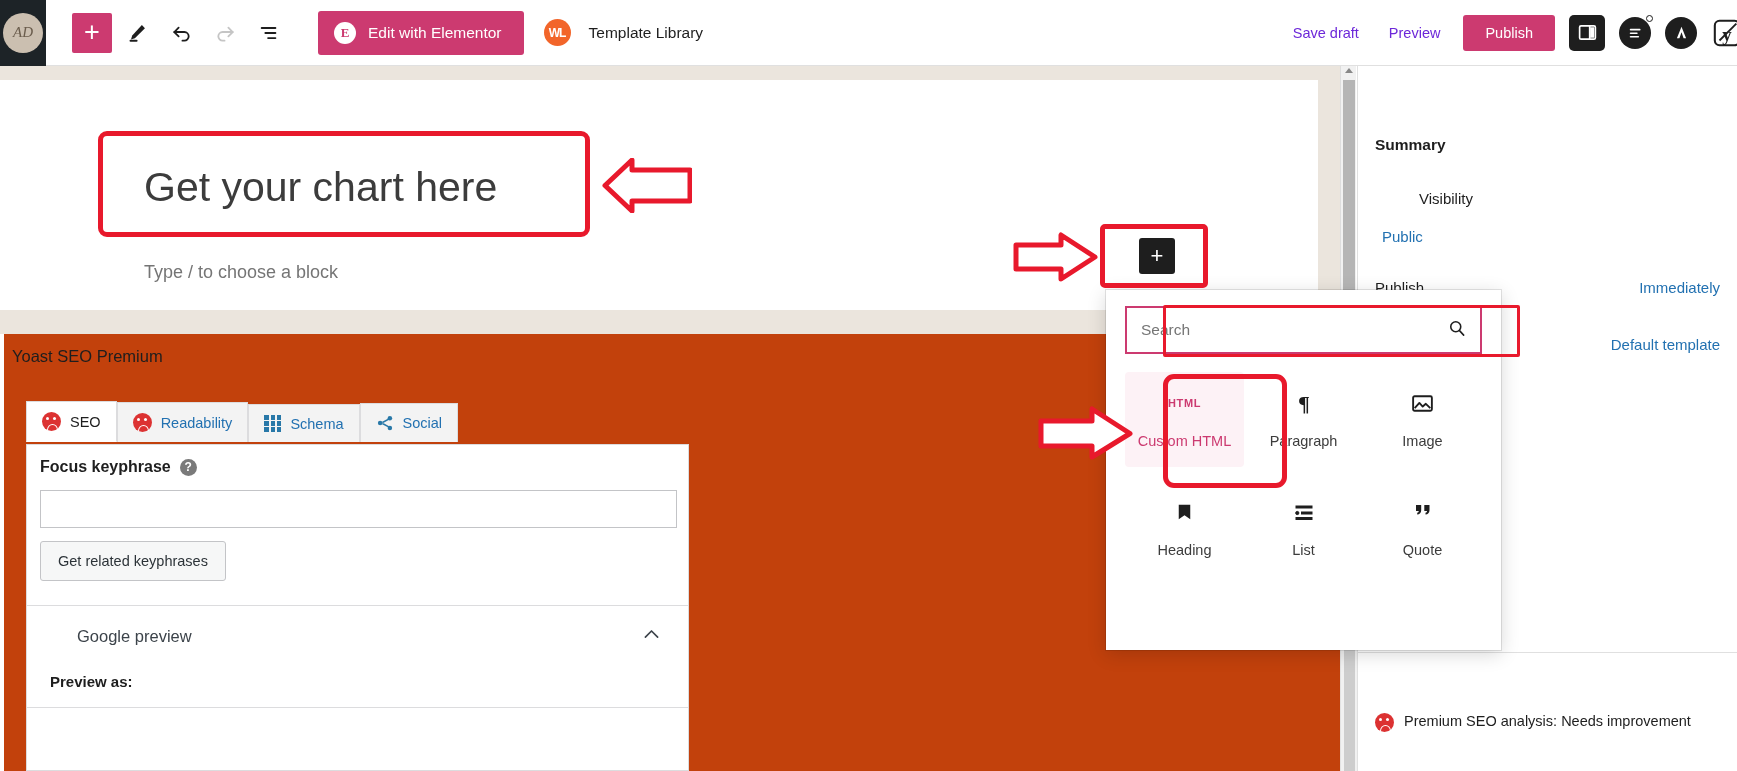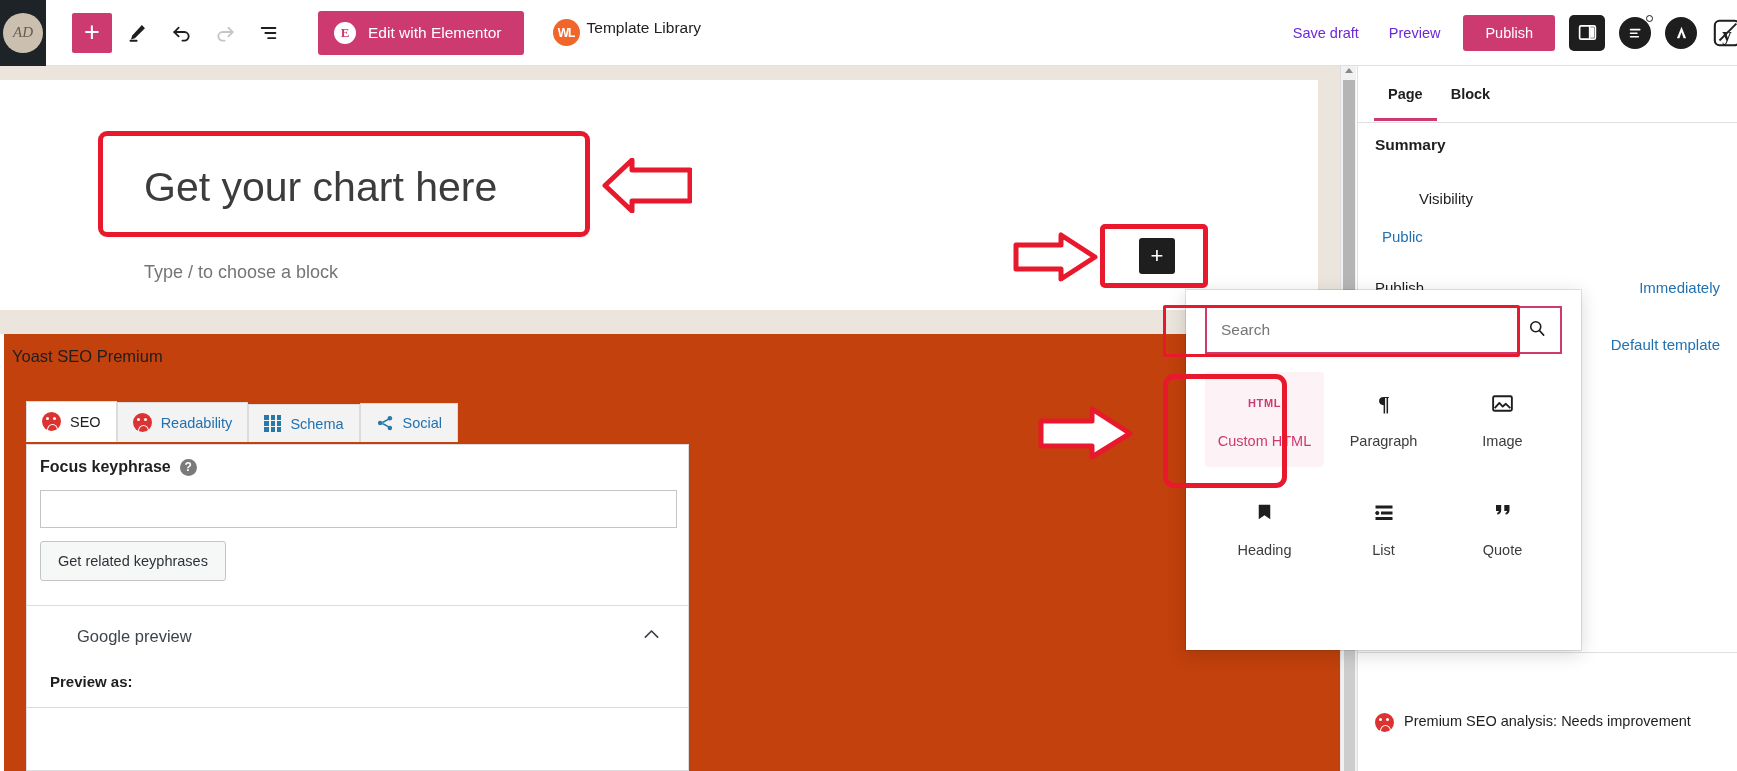--- a/index.html
+++ b/index.html
@@ -50,21 +50,21 @@
     padding:0 22px 0 16px; border-radius:3px;
     font-size:15.5px; cursor:pointer; white-space:nowrap;
   }
   .elementor-btn .el-mark {
     width:22px;height:22px;border-radius:50%;background:#fff;
     display:flex;align-items:center;justify-content:center;
     color:#cc3a70;font-size:13px;font-weight:bold;
     font-family:"Liberation Serif", serif;
   }
   .tpl-lib {
-    margin-left:29px; display:flex;align-items:flex-start;gap:7px;
+    margin-left:20px; display:flex;align-items:center;gap:18px;
     font-size:15.5px; color:#1e1e1e; cursor:pointer; white-space:nowrap;
   }
   .tpl-lib .wl {
     width:27px;height:27px;border-radius:50%;
     background:#f2652a;color:#fff;
     display:flex;align-items:center;justify-content:center;
     font-size:12px;font-weight:bold;letter-spacing:-1px;
   }
   #topbar-right {
     margin-left:auto; display:flex;align-items:center; gap:0; padding-right:0;
@@ -286,21 +286,21 @@
   #page-scroll {
     position:absolute; left:1340px; top:334px; width:17px; height:437px;
     background:#f1f1f1; border-left:1px solid #e3e3e3;
   }
   #page-scroll .thumb {
     position:absolute; left:3px; top:310px; width:11px; height:127px; background:#cdcdcd;
   }
 
   
   #inserter-popup {
-    position:absolute; left:1186px; top:290px; width:395px; height:360px;
+    position:absolute; left:1106px; top:290px; width:395px; height:360px;
     background:#fff; box-shadow:0 0 0 1px rgba(0,0,0,0.10), 0 4px 18px rgba(0,0,0,0.16);
     z-index:40;
   }
   #search-box {
     position:absolute; left:19px; top:16px; width:357px; height:48px;
     border:2px solid #cc3a70; background:#fff;
     display:flex; align-items:center;
   }
   #search-input {
     border:none; outline:none; background:transparent;
@@ -521,24 +521,20 @@
     <div id="preview-as">Preview as:</div>
     <div id="panel-bottom-line"></div>
   </div>
 </div>
 
 <div id="page-scroll">
   <div class="thumb"></div>
 </div>
 
 <div id="sidebar">
-  <div id="sb-tabs">
-    <div class="sb-tab active">Page</div>
-    <div class="sb-tab">Block</div>
-  </div>
 
   <div id="sb-summary">Summary</div>
   <div id="sb-visibility">Visibility</div>
   <div id="sb-public">Public</div>
 
   <div id="sb-publish-row">
     <span>Publish</span>
     <span class="val">Immediately</span>
   </div>
 

